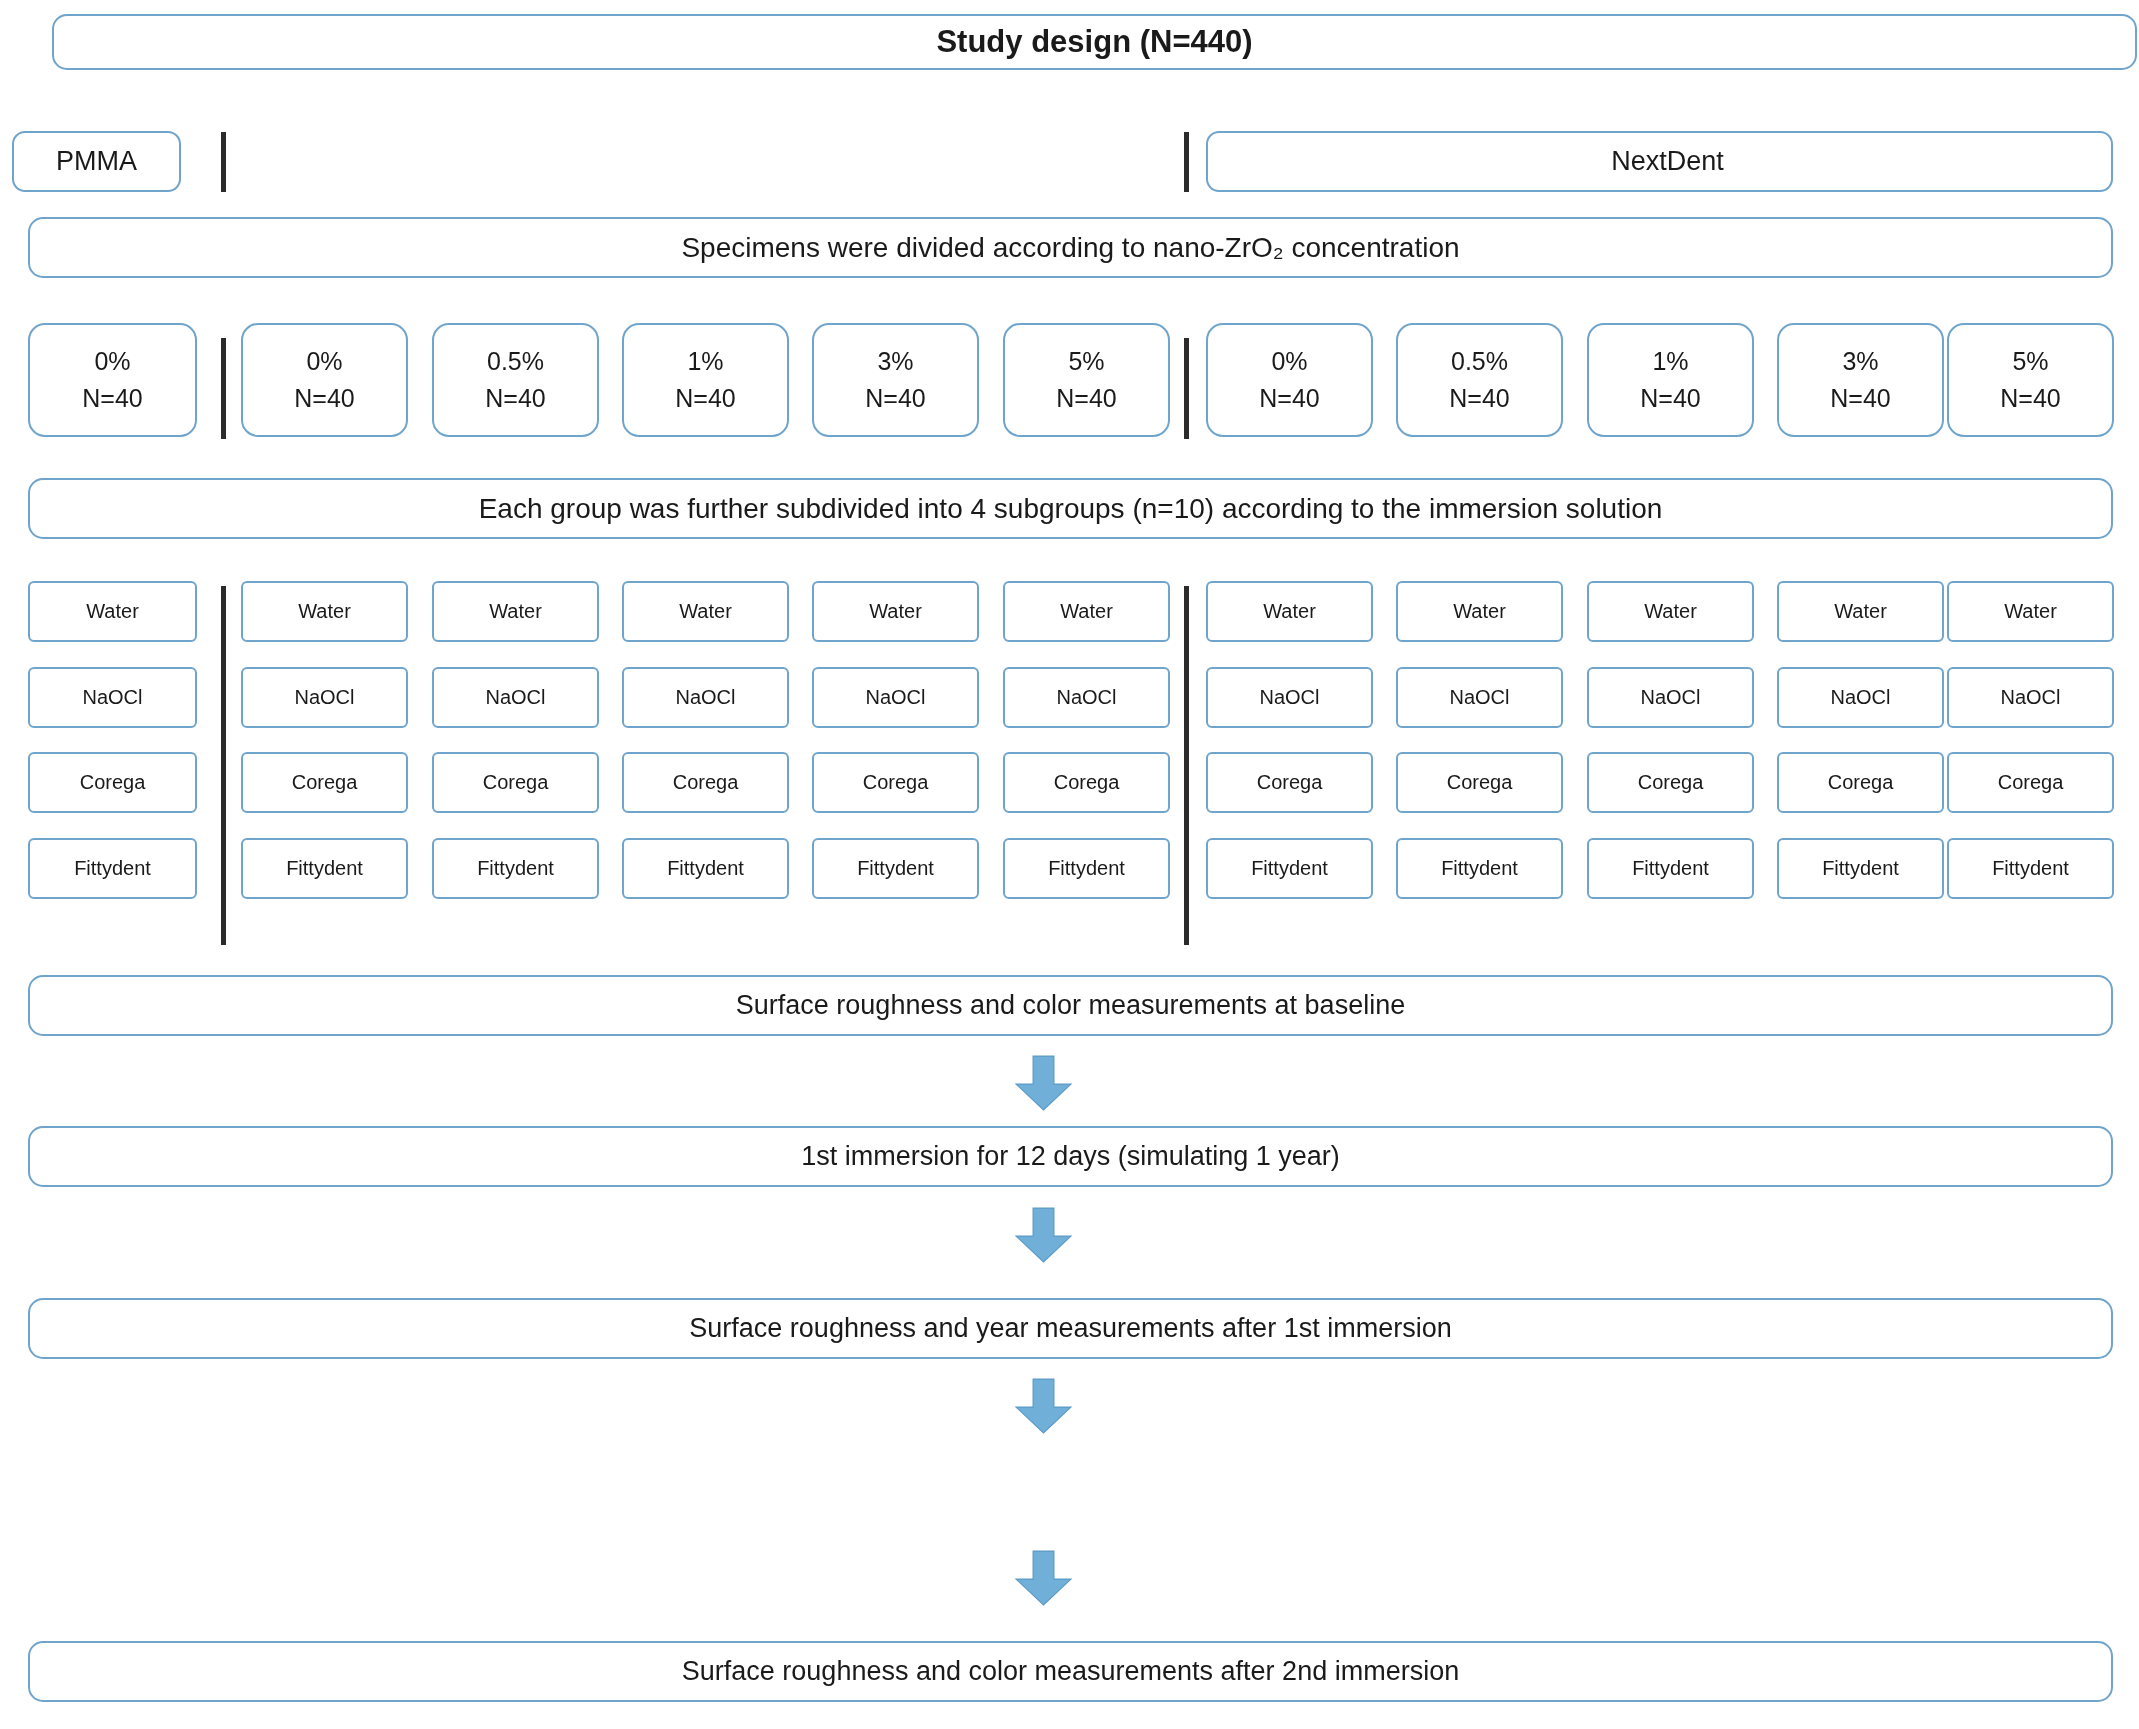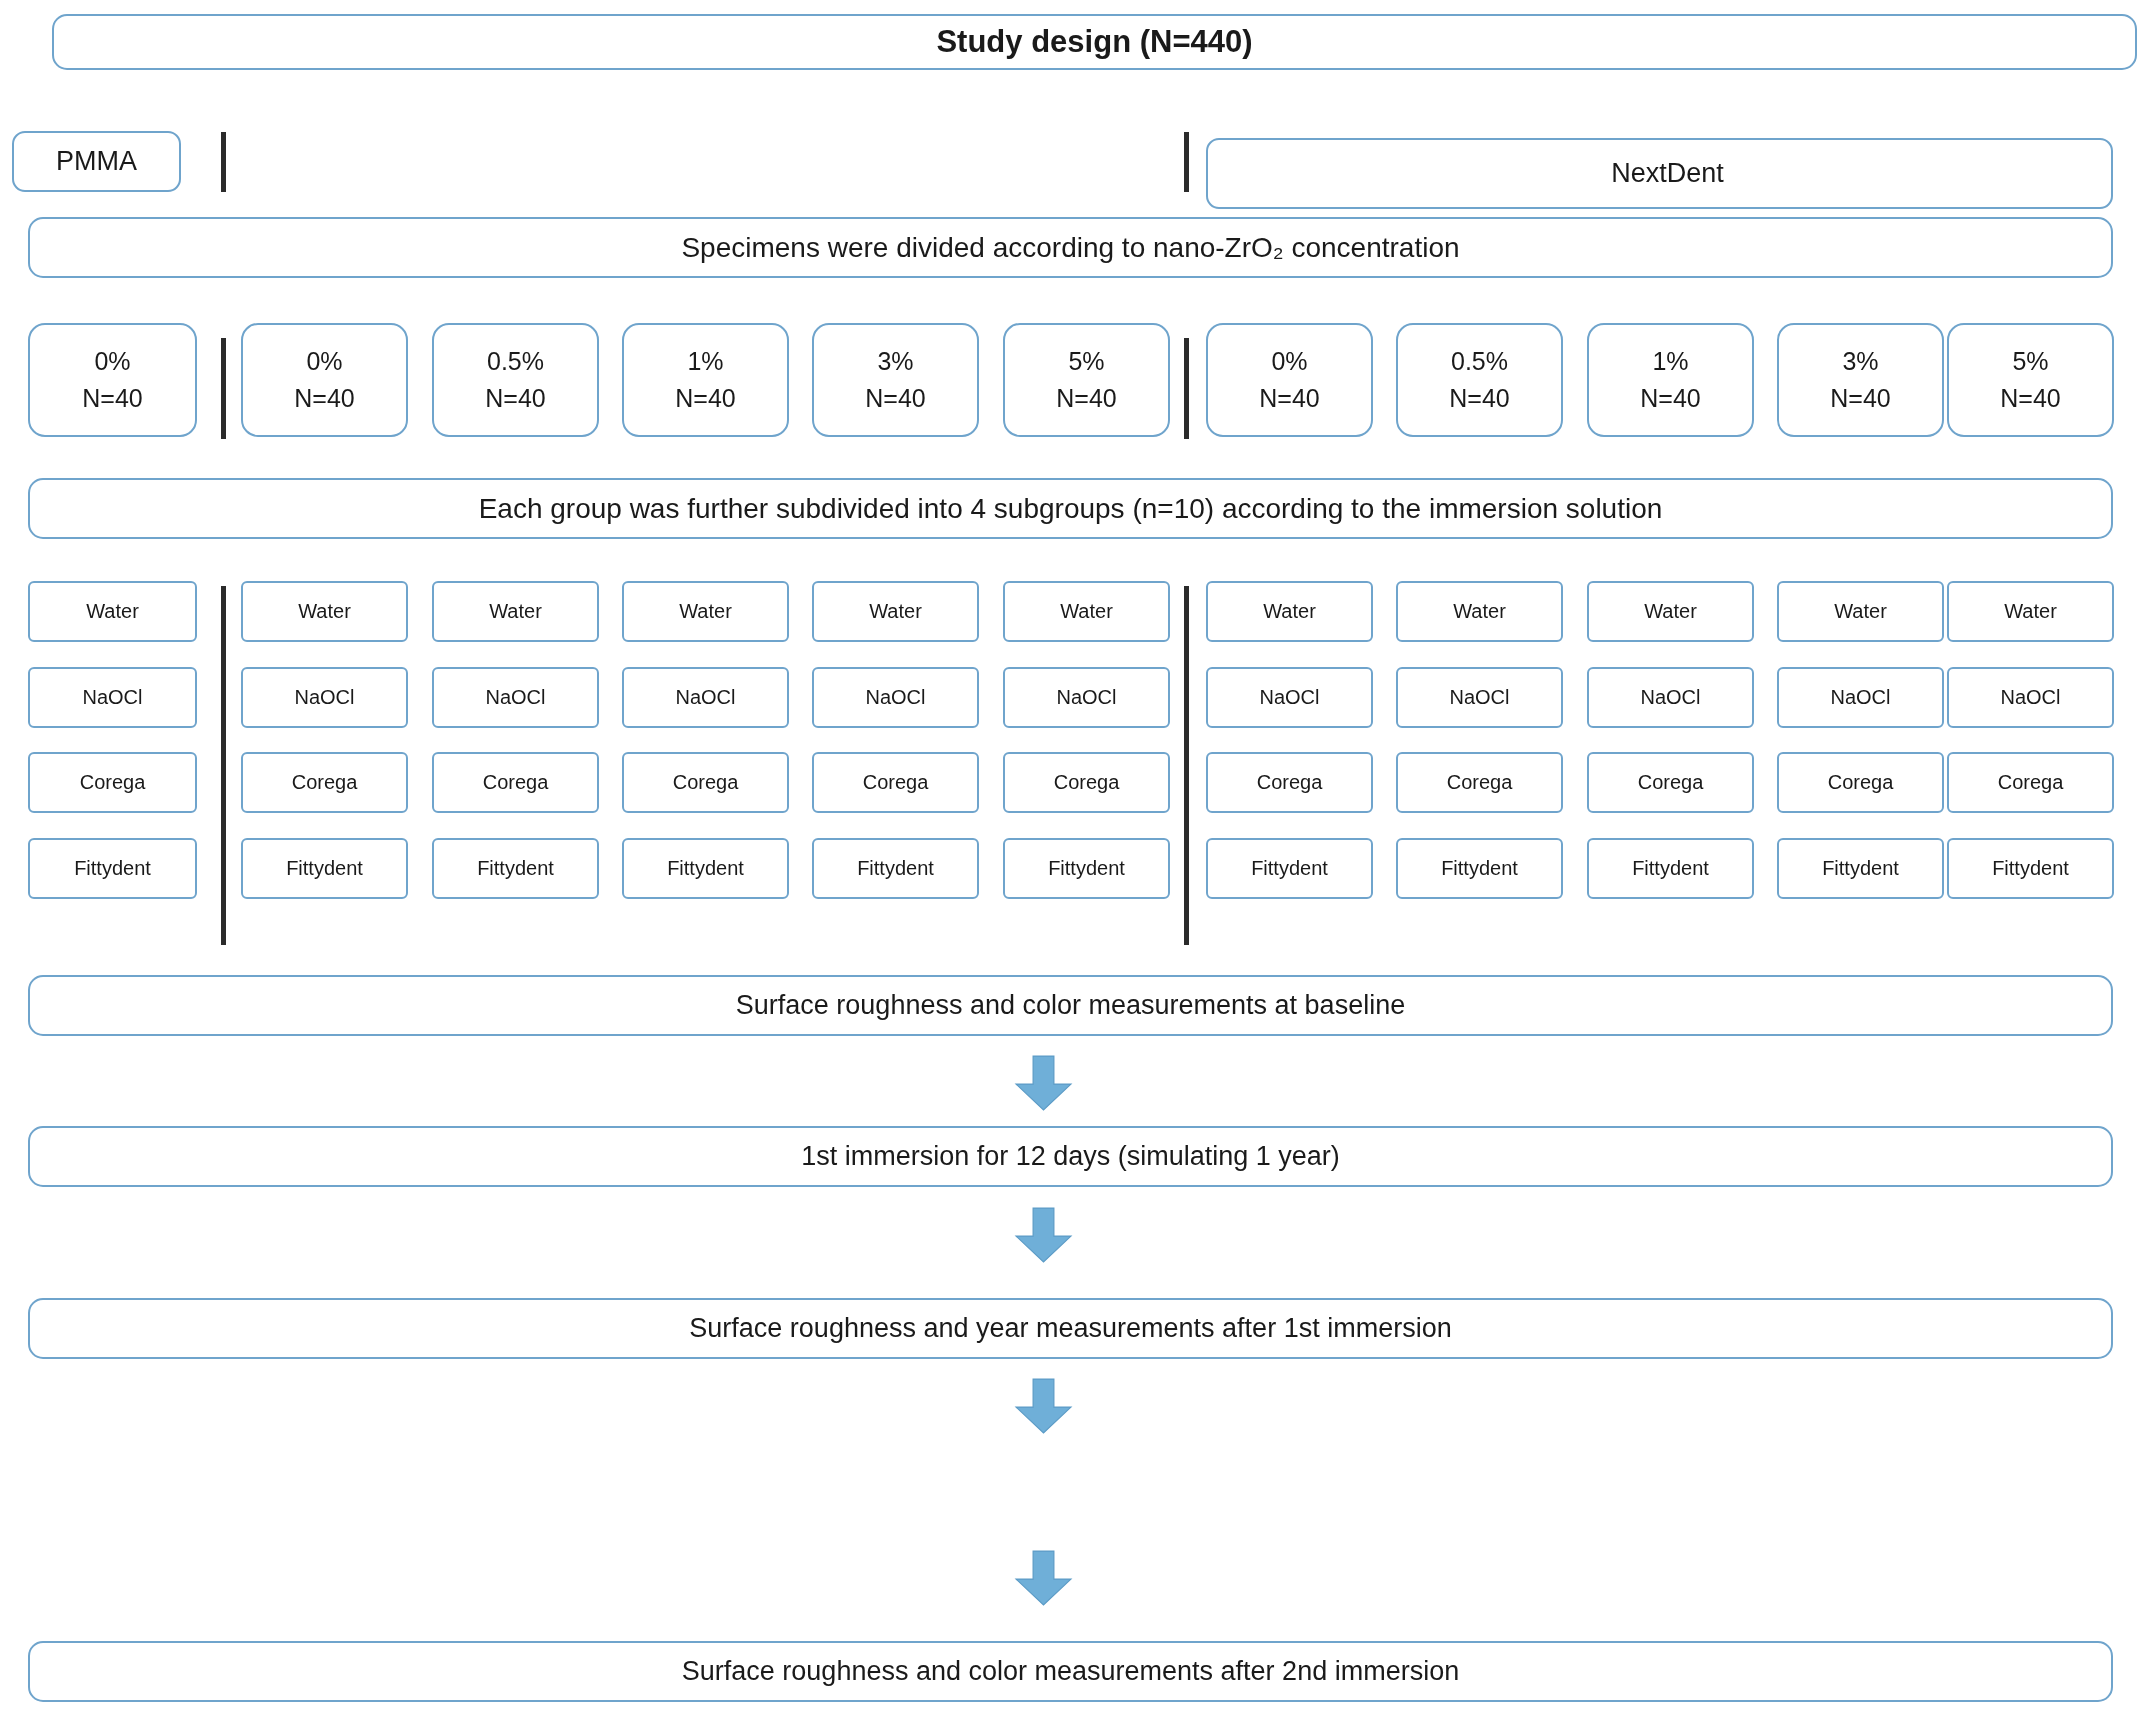--- a/index.html
+++ b/index.html
@@ -82,21 +82,21 @@
 
 <div class="page">
 
   <div class="box wide title-box" style="left:28px; top:14px; width:2085px; height:56px;margin-left:24px;">
     <span>Study design  (N=440)</span>
   </div>
 
   <div class="box mat-box" style="left:12px; top:131px; width:169px; height:61px;">
     <span>PMMA</span>
   </div>
-  <div class="box mat-box" style="left:1206px; top:138px; width:907px; height:71px;padding-left:16px;">
+  <div class="box mat-box" style="left:1206px; top:131px; width:907px; height:61px;padding-left:16px;">
     <span>NextDent</span>
   </div>
 
   <div class="vdiv" style="left:221px; top:132px; height:60px;"></div>
   <div class="vdiv" style="left:1184px; top:132px; height:60px;"></div>
 
   <div class="box wide banner-box" style="left:28px; top:217px; width:2085px; height:61px;">
     <span>Specimens were divided according to nano-ZrO₂ concentration</span>
   </div>
 

